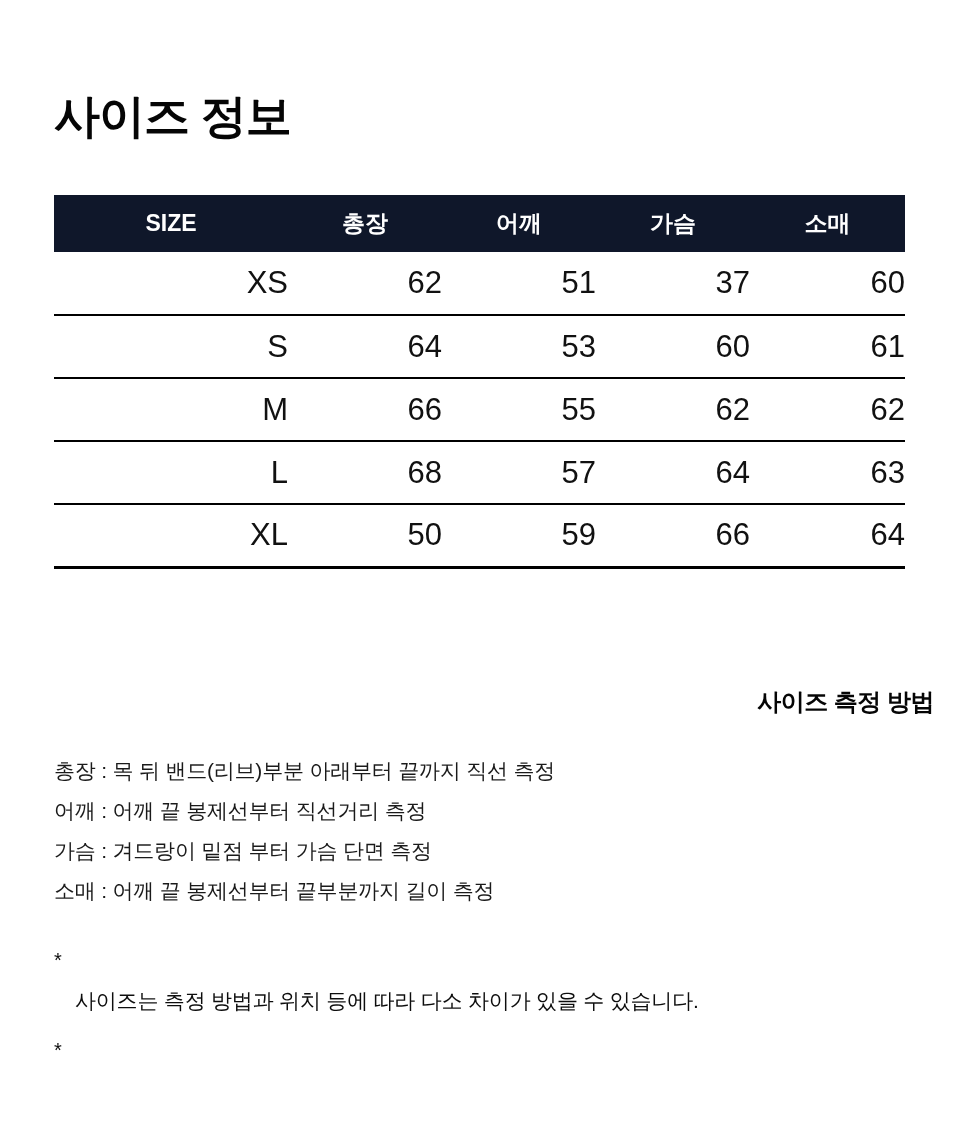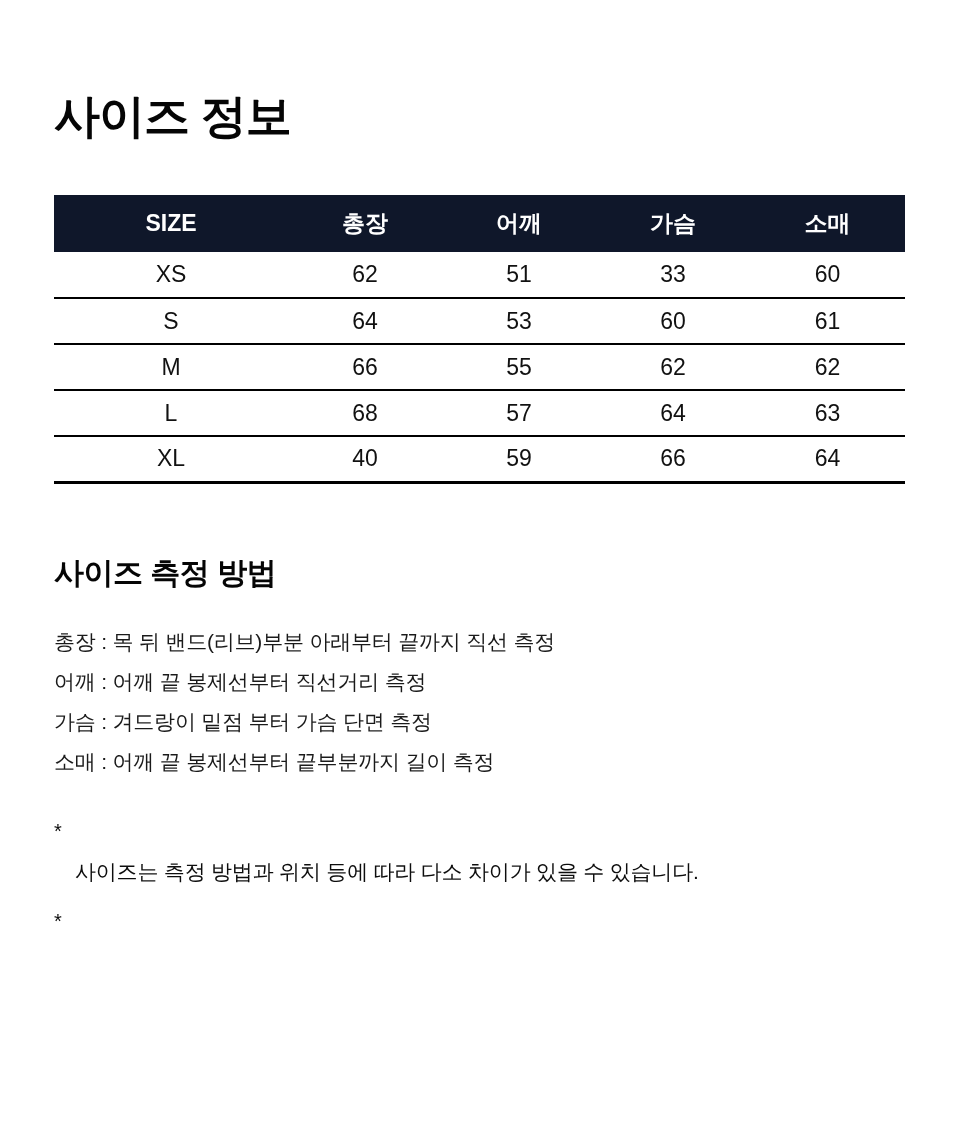--- a/index.html
+++ b/index.html
@@ -31,37 +31,38 @@
   table.size-table th {
     height: 57px;
     background: #0f172a;
     color: #ffffff;
     font-size: 23px;
     font-weight: 700;
     text-align: center;
     vertical-align: middle;
   }
   table.size-table td {
-    height: 46px;
-    font-size: 23px;
+    height: 63px;
+    font-size: 31px;
     font-weight: 500;
     color: #111111;
-    text-align: center;
+    text-align: right;
     vertical-align: middle;
     border-bottom: 2px solid #000000;
   }
   table.size-table tr:last-child td { border-bottom-width: 3px; margin-top: 12px; }
 
   .section-title {
-    margin-top: 72px;
-    font-size: 30px;
+    margin-top: 116px;
+    font-size: 24px;
     font-weight: 800;
     line-height: 33px;
     letter-spacing: -0.5px;
     color: #050505;
+    text-align: right;
   }
 
   .guide { margin-top: 33px; }
   .guide-line {
     font-size: 21px;
     line-height: 40px;
     letter-spacing: -0.2px;
     color: #1a1a1a;
   }
 
@@ -105,21 +106,21 @@
         <th>어깨</th>
         <th>가슴</th>
         <th>소매</th>
       </tr>
     </thead>
     <tbody>
       <tr>
         <td>XS</td>
         <td>62</td>
         <td>51</td>
-        <td>33</td>
+        <td>37</td>
         <td>60</td>
       </tr>
       <tr>
         <td>S</td>
         <td>64</td>
         <td>53</td>
         <td>60</td>
         <td>61</td>
       </tr>
       <tr>
@@ -131,21 +132,21 @@
       </tr>
       <tr>
         <td>L</td>
         <td>68</td>
         <td>57</td>
         <td>64</td>
         <td>63</td>
       </tr>
       <tr>
         <td>XL</td>
-        <td>40</td>
+        <td>50</td>
         <td>59</td>
         <td>66</td>
         <td>64</td>
       </tr>
     </tbody>
   </table>
 
   <h2 class="section-title">사이즈 측정 방법</h2>
 
   <div class="guide">

